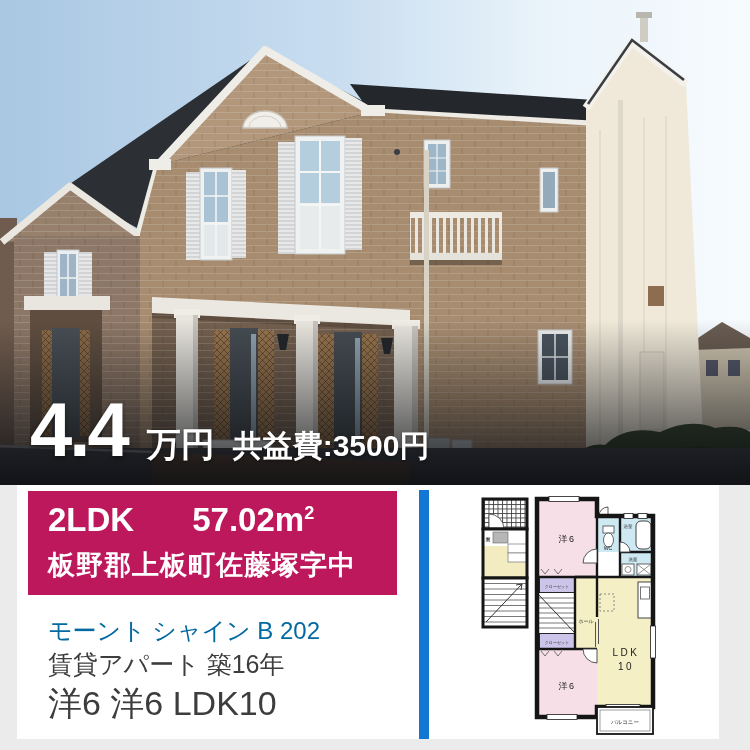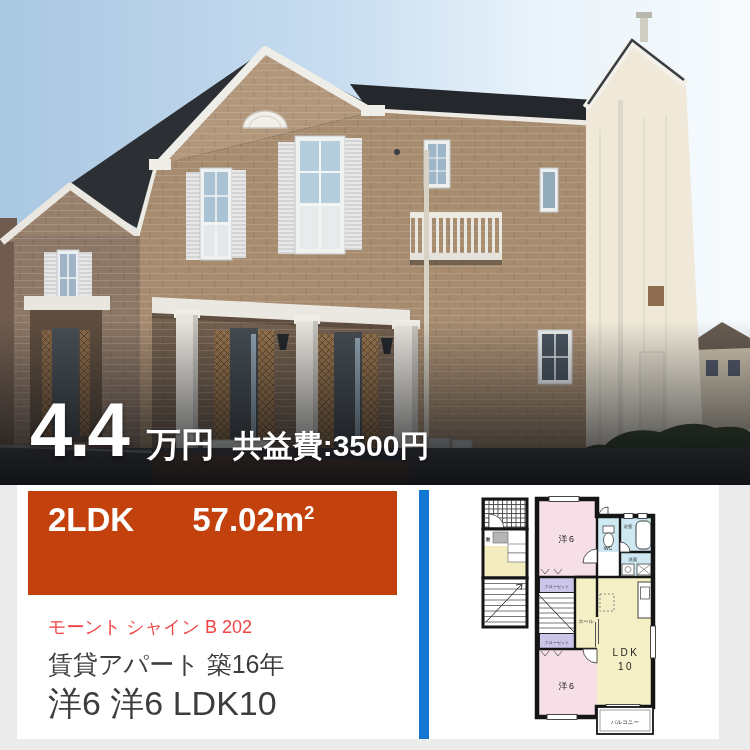--- a/index.html
+++ b/index.html
@@ -15,27 +15,27 @@
     position:absolute;left:30px;top:392px;display:flex;align-items:baseline;
     color:#fff;white-space:nowrap;
   }
   .price-value{font-size:76px;font-weight:700;letter-spacing:-3px;line-height:1;
     text-shadow:0 2px 4px rgba(0,0,0,.45);}
   .price-unit{font-size:34px;font-weight:700;margin-left:20px;text-shadow:0 1px 3px rgba(0,0,0,.45);}
   .price-fee{font-size:30px;font-weight:700;margin-left:18px;text-shadow:0 1px 3px rgba(0,0,0,.45);}
   
   .card{position:absolute;left:17px;top:485px;width:702px;height:254px;background:#ffffff;}
   .spec-box{
-    position:absolute;left:11px;top:6px;width:369px;height:104px;background:#c2410c;color:#fff;
+    position:absolute;left:11px;top:6px;width:369px;height:104px;background:#be185d;color:#fff;
   }
   .spec-line1{position:absolute;left:20px;top:10px;font-size:33px;font-weight:700;display:flex;}
   .spec-area{margin-left:58px;}
   .spec-line1 sup{font-size:0.55em;vertical-align:super;line-height:1;}
   .spec-line2{position:absolute;left:20px;top:56px;font-size:27px;font-weight:700;letter-spacing:1px;}
-  .prop-name{position:absolute;left:31px;top:130px;font-size:18px;font-weight:500;color:#ef4444;}
+  .prop-name{position:absolute;left:31px;top:130px;font-size:24px;font-weight:500;color:#0369a1;}
   .prop-building{position:absolute;left:31px;top:163px;font-size:25px;font-weight:500;color:#3d3d3d;}
   .prop-rooms{position:absolute;left:31px;top:196px;font-size:34px;font-weight:500;color:#3d3d3d;}
   .vbar{position:absolute;left:402px;top:5px;width:10px;height:249px;background:#1277d2;}
   .floorplan{position:absolute;left:431px;top:1px;width:262px;height:252px;}
   .fp-label{fill:#222;}
 </style>
 </head>
 <body>
 
 <div class="photo">
@@ -249,20 +249,21 @@
     <span class="price-fee">共益費:3500円</span>
   </div>
 </div>
 
 <div class="card">
   <div class="spec-box">
     <div class="spec-line1">
       <span>2LDK</span>
       <span class="spec-area"><span>57.02</span><span>m</span><sup>2</sup></span>
     </div>
+    <div class="spec-line2">板野郡上板町佐藤塚字中</div>
   </div>
   <div class="prop-name">モーント シャイン B 202</div>
   <div class="prop-building">賃貸アパート 築16年</div>
   <div class="prop-rooms">洋6 洋6 LDK10</div>
   <div class="vbar"></div>
 
   <svg class="floorplan" viewBox="0 0 262 252">
     <defs>
       <pattern id="gr" width="4.5" height="4.5" patternUnits="userSpaceOnUse">
         <path d="M0,0.5 H4.5 M0.5,0 V4.5" stroke="#444" stroke-width="0.9"></path>

